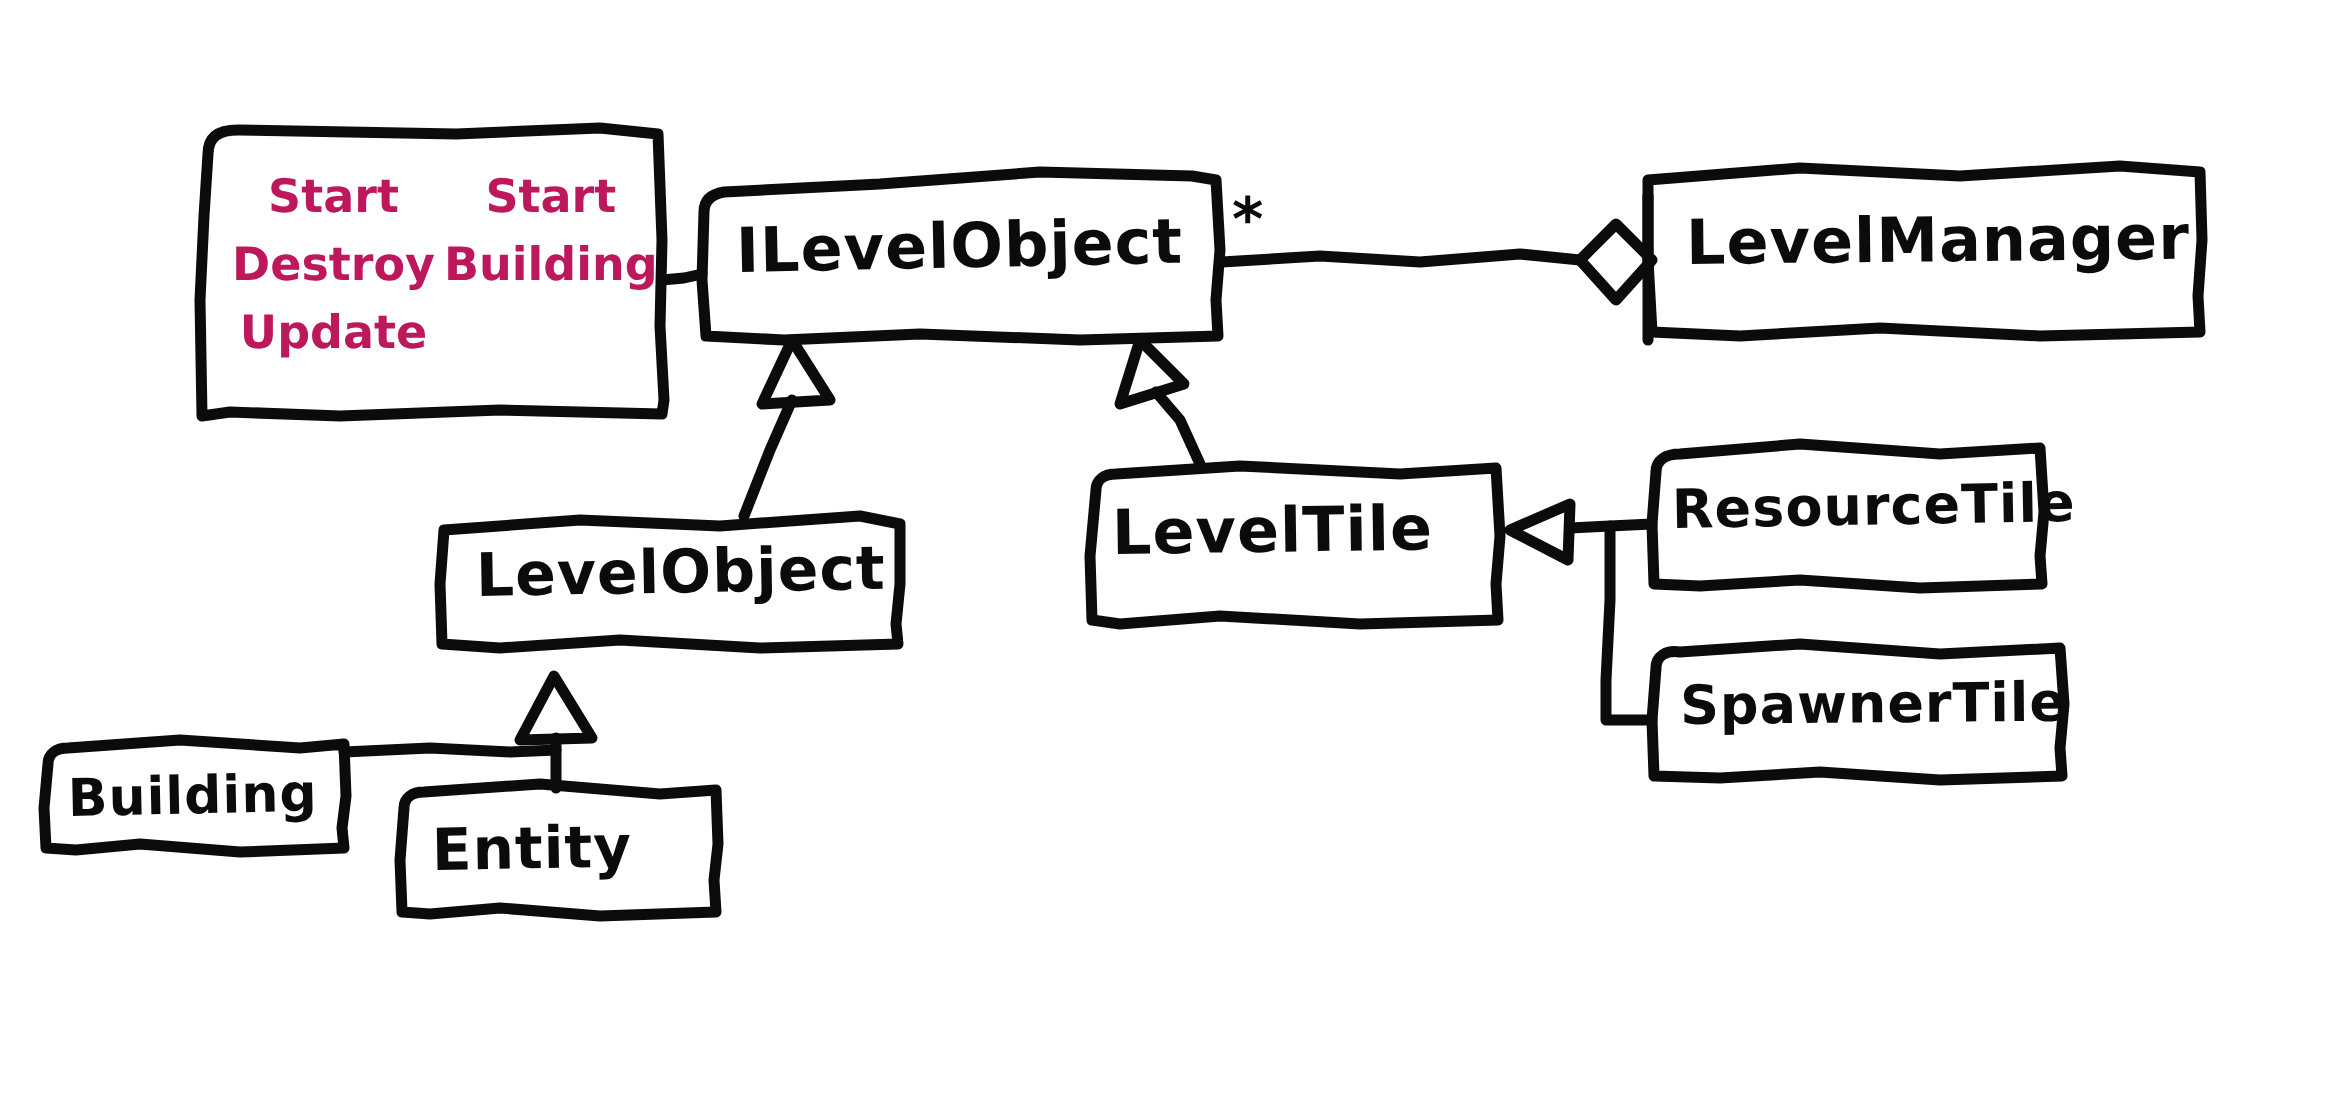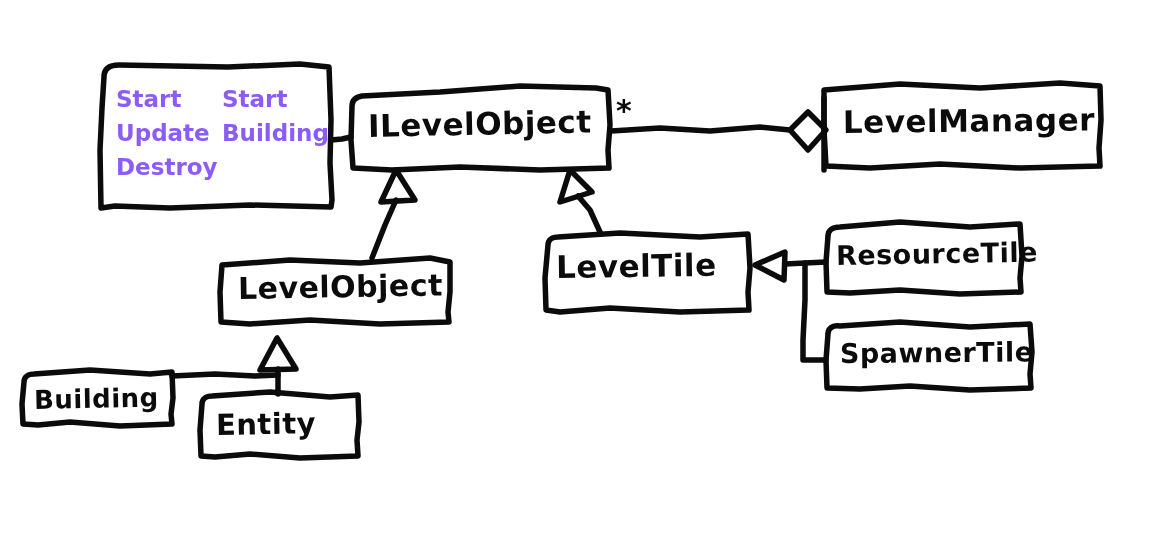--- a/index.html
+++ b/index.html
@@ -35,26 +35,27 @@
   .mult {
     position: absolute;
     color: #0b0b0b;
     font-family: "DejaVu Sans", sans-serif;
     font-weight: 800;
     font-size: 30px;
     line-height: 1;
   }
   .methods-col {
     position: absolute;
-    color: #8b5cf6;
+    color: #be185d;
     font-family: "DejaVu Sans", sans-serif;
     font-weight: 600;
     font-size: 23px;
     line-height: 34px;
     white-space: nowrap;
+    text-align: center;
   }
 </style>
 </head>
 <body>
 
 <div id="canvas">
 
   <svg id="sketch" viewBox="0 0 1165 555">
     <g fill="none" stroke="#0b0b0b" stroke-width="5.5" stroke-linecap="round" stroke-linejoin="round">
 
@@ -123,22 +124,22 @@
       <path d="M277,338 L260,370 L296,369 Z"></path>
       <path d="M278,369 L278,394"></path>
 
       <path d="M172,376 L215,374 L255,376 L278,375"></path>
 
     </g>
   </svg>
 
   <div class="methods-col" style="left:116px; top:82px;">
     <div>Start</div>
+    <div>Destroy</div>
     <div>Update</div>
-    <div>Destroy</div>
   </div>
   <div class="methods-col" style="left:222px; top:82px;">
     <div>Start</div>
     <div>Building</div>
   </div>
 
   <div class="node-label" style="left:368px; top:108px; font-size:31px; transform:rotate(-1.2deg);">ILevelObject</div>
 
   <div class="mult" style="left:616px; top:96px;">*</div>
 

